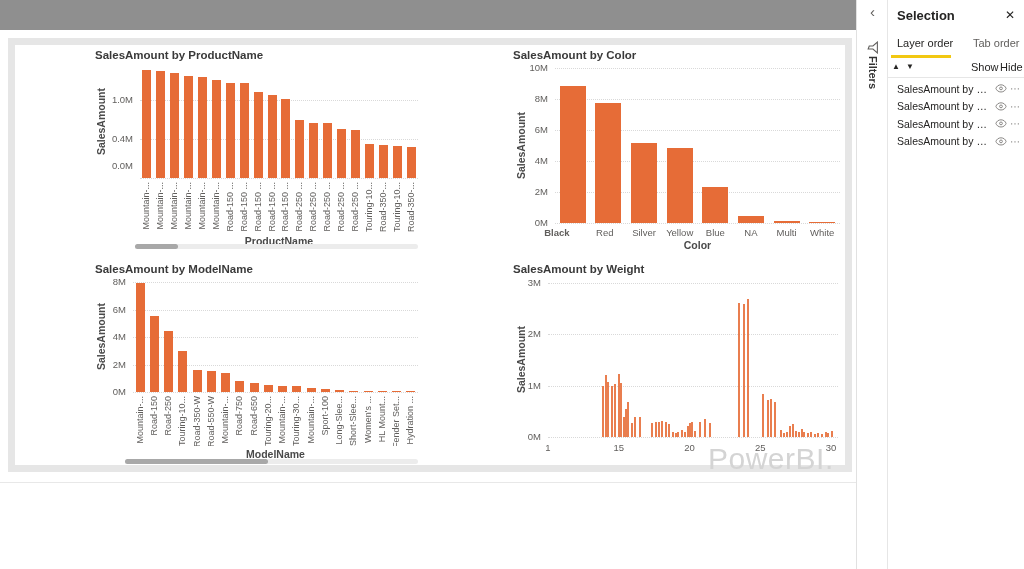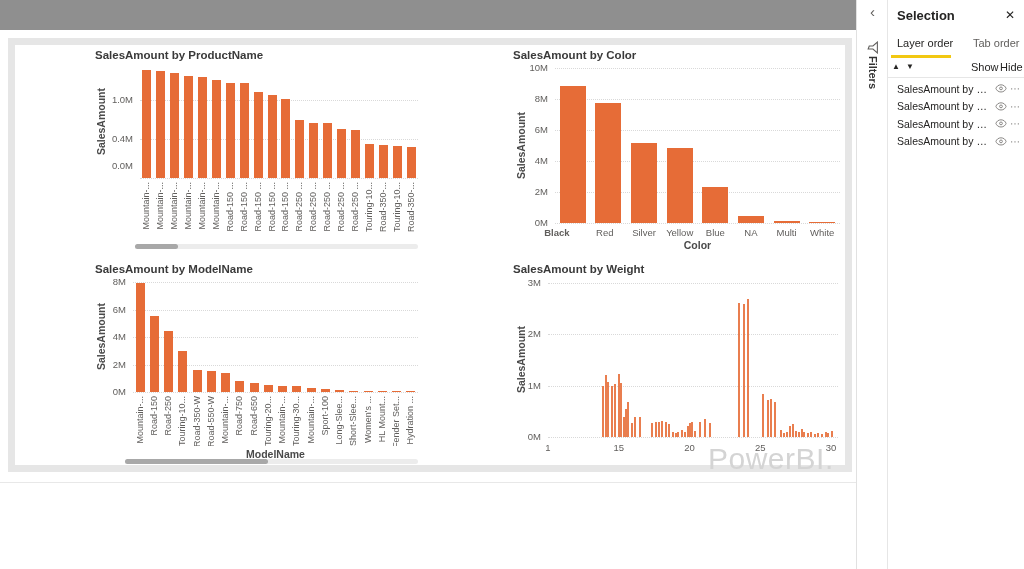--- a/index.html
+++ b/index.html
@@ -95,20 +95,21 @@
   <div id="topbar" class="abs"></div>
 
   <div id="page" class="abs"></div>
   <div id="canvas-bottom-line" class="abs"></div>
 
   <div id="chart0" class="chart">
     <div class="chart-title">SalesAmount by ProductName</div>
     <div class="y-title">
         <span>SalesAmount</span>
       </div>
+    <div class="x-title">ProductName</div>
     <div class="hscroll">
         <div class="thumb"></div>
       </div>
   <div class="gridline" style="left: 52px; top: 133px; width: 278px;"></div>
       <div class="ytick" style="left: 0px; top: 116px; width: 45px;">0.0M</div>
       <div class="gridline" style="left: 52px; top: 94.0345px; width: 278px;"></div>
       <div class="ytick" style="left: 0px; top: 89.0345px; width: 45px;">0.4M</div>
       <div class="gridline" style="left: 52px; top: 55.069px; width: 278px;"></div>
       <div class="ytick" style="left: 0px; top: 50.069px; width: 45px;">1.0M</div>
       <div class="bar" style="left: 54.45px; top: 25.4552px; width: 9px; height: 107.545px; background: rgb(230, 108, 55);"></div>

